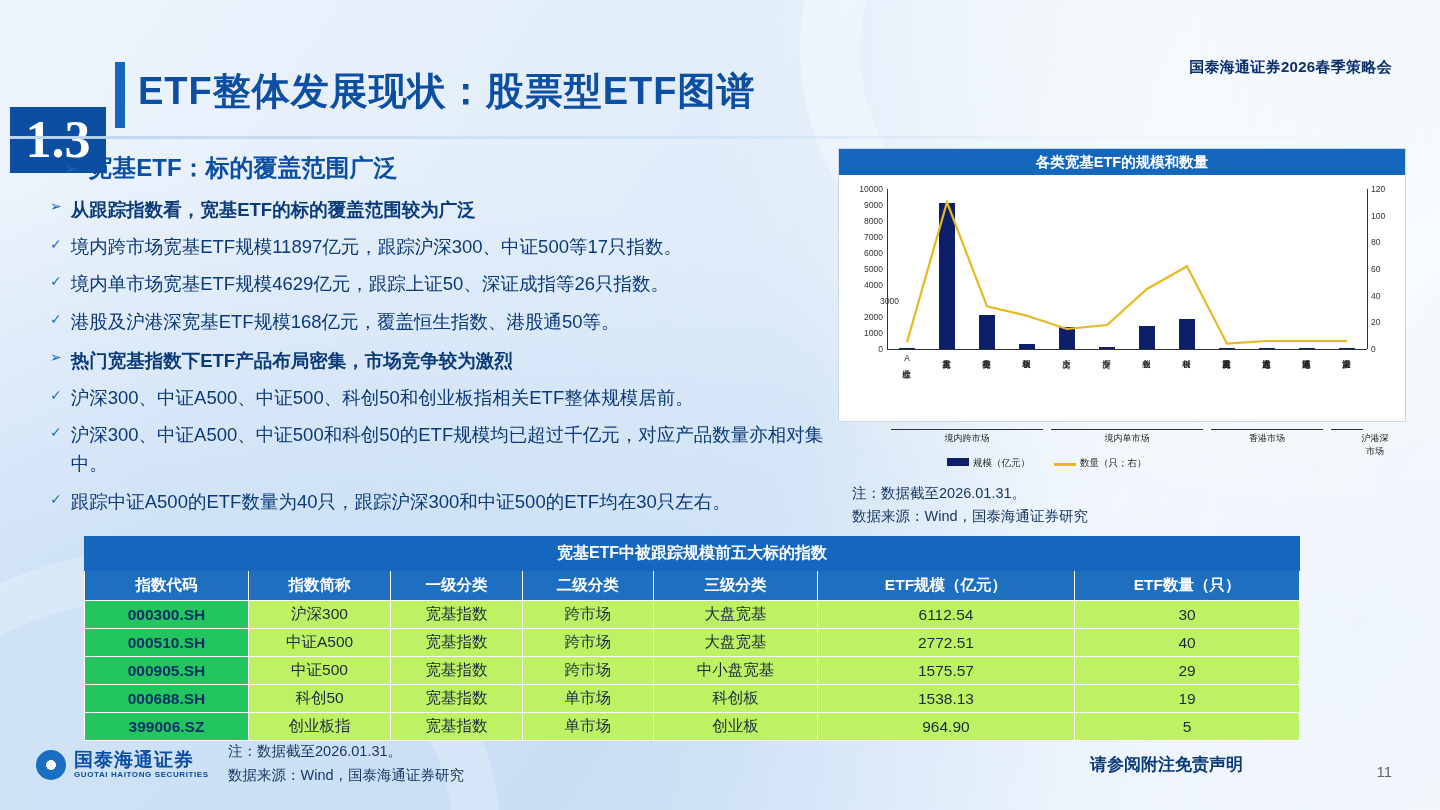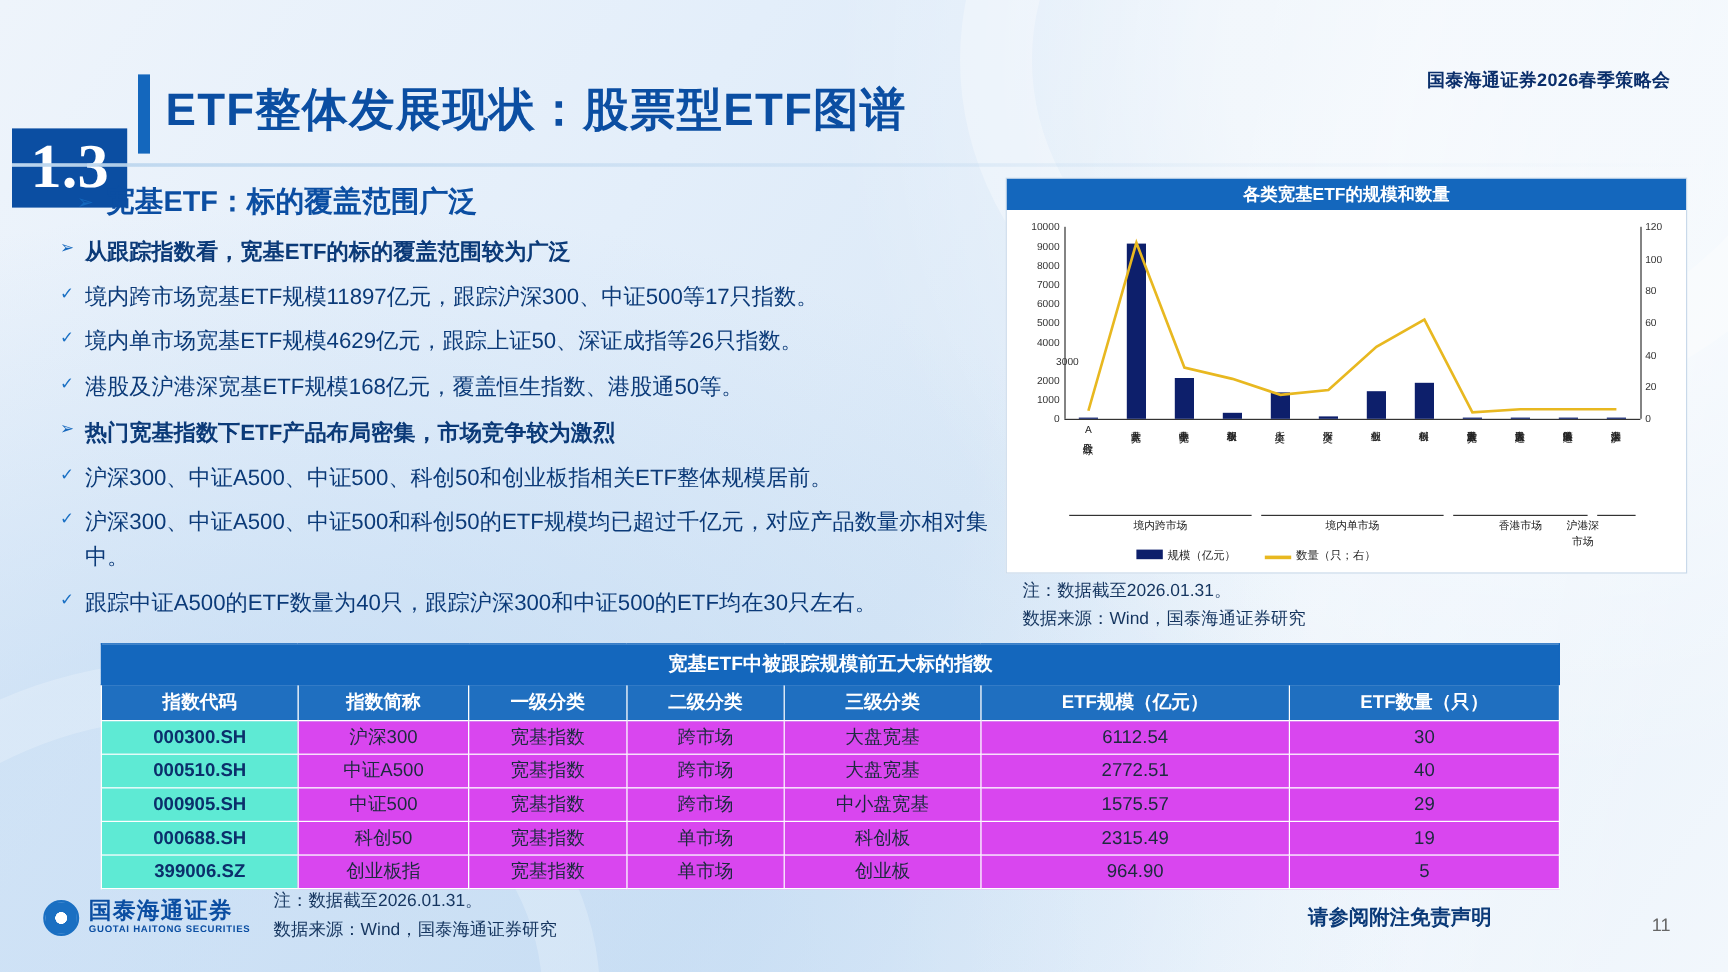--- a/index.html
+++ b/index.html
@@ -59,21 +59,21 @@
   .b1 { display:flex; align-items:flex-start; gap:9px; margin:10px 0 8px 12px; }
   .b1 .mk { color:#1467bd; font-size:14px; line-height:1.55; }
   .b1 .txt { font-size:18.5px; font-weight:bold; color:#0b3a78; line-height:1.5; }
 
   .b2 { display:flex; align-items:flex-start; gap:9px; margin:9px 0 9px 12px; }
   .b2 .mk { color:#1a70c4; font-size:14px; line-height:1.6; }
   .b2 .txt { font-size:18.5px; color:#0b3a78; line-height:1.55; }
 
   
   .chart-panel {
-    position:absolute; left:838px; top:148px; width:568px; height:330px;
+    position:absolute; left:838px; top:148px; width:568px; height:274px;
     background:#fff; border:1px solid #c9d9ea;
   }
   .chart-title {
     height:26px; background:#1467bd; color:#fff; font-size:14.5px; font-weight:bold;
     display:flex; align-items:center; justify-content:center;
   }
   .chart-body { position:relative; height:304px; }
   .chart-note {
     position:absolute; left:852px; top:482px; width:580px;
     font-size:14.5px; color:#15355f; line-height:1.6;
@@ -85,23 +85,23 @@
   .tbl-title td {
     background:#1467bd; color:#fff; font-weight:bold; font-size:16px; text-align:center;
     padding:6px 0; border:1px solid #1467bd;
   }
   th {
     background:#1f6fc0; color:#fff; font-size:15.5px; font-weight:bold; text-align:center;
     padding:4px 0; border:1px solid #fff;
   }
   td {
     font-size:15.5px; text-align:center; padding:3px 0; border:1px solid #ffffff;
-    background:#d946ef; color:#1b2b3d;
-  }
-  td.code { font-weight:bold; color:#0b2f6b; background:#5eead4; }
+    background:#bef264; color:#1b2b3d;
+  }
+  td.code { font-weight:bold; color:#0b2f6b; background:#22c55e; }
 
   
   .logo { position:absolute; left:36px; bottom:30px; display:flex; align-items:flex-start; gap:8px; }
   .logo-circle {
     width:30px; height:30px; border-radius:50%;
     background:radial-gradient(circle at 50% 50%, #ffffff 0 26%, #1a6fc2 28% 100%);
     border:2px solid #1a6fc2;
   }
   .logo-cn { font-size:19px; font-weight:bold; color:#0b4ea2; letter-spacing:1px; line-height:1.05; }
   .logo-en { font-size:8px; font-weight:bold; color:#0b4ea2; letter-spacing:0.6px; }
@@ -229,21 +229,21 @@
       <div class="xlab" style="left:422px;top:178px;height:70px">港股通大盘</div>
       <div class="xlab" style="left:462px;top:178px;height:70px">港股通策略</div>
       <div class="xlab" style="left:502px;top:178px;height:70px">沪港深大盘</div>
       <div class="grpline" style="left:52px;top:254px;width:152px"></div>
       <div class="grp" style="left:52px;top:257px;width:152px">境内跨市场</div>
       <div class="grpline" style="left:212px;top:254px;width:152px"></div>
       <div class="grp" style="left:212px;top:257px;width:152px">境内单市场</div>
       <div class="grpline" style="left:372px;top:254px;width:112px"></div>
       <div class="grp" style="left:372px;top:257px;width:112px">香港市场</div>
       <div class="grpline" style="left:492px;top:254px;width:32px"></div>
-      <div class="grp" style="left:464px;top:257px;width:32px">沪港深市场</div>
+      <div class="grp" style="left:520px;top:257px;width:32px">沪港深市场</div>
       <div class="legend" style="left:108px;top:282px">
         <span><span class="lg-sw"></span>规模（亿元）</span>
         <span><span class="lg-ln"></span>数量（只；右）</span>
       </div>
     </div>
 </div>
 <div class="chart-note" style="white-space:pre-line">注：数据截至2026.01.31。
 数据来源：Wind，国泰海通证券研究</div>
 
 <div class="table-wrap">
@@ -287,21 +287,21 @@
           <td class="">中小盘宽基</td>
           <td class="">1575.57</td>
           <td class="">29</td>
         </tr>
         <tr>
           <td class="code">000688.SH</td>
           <td class="">科创50</td>
           <td class="">宽基指数</td>
           <td class="">单市场</td>
           <td class="">科创板</td>
-          <td class="">2315.49</td>
+          <td class="">1538.13</td>
           <td class="">19</td>
         </tr>
         <tr>
           <td class="code">399006.SZ</td>
           <td class="">创业板指</td>
           <td class="">宽基指数</td>
           <td class="">单市场</td>
           <td class="">创业板</td>
           <td class="">964.90</td>
           <td class="">5</td>

